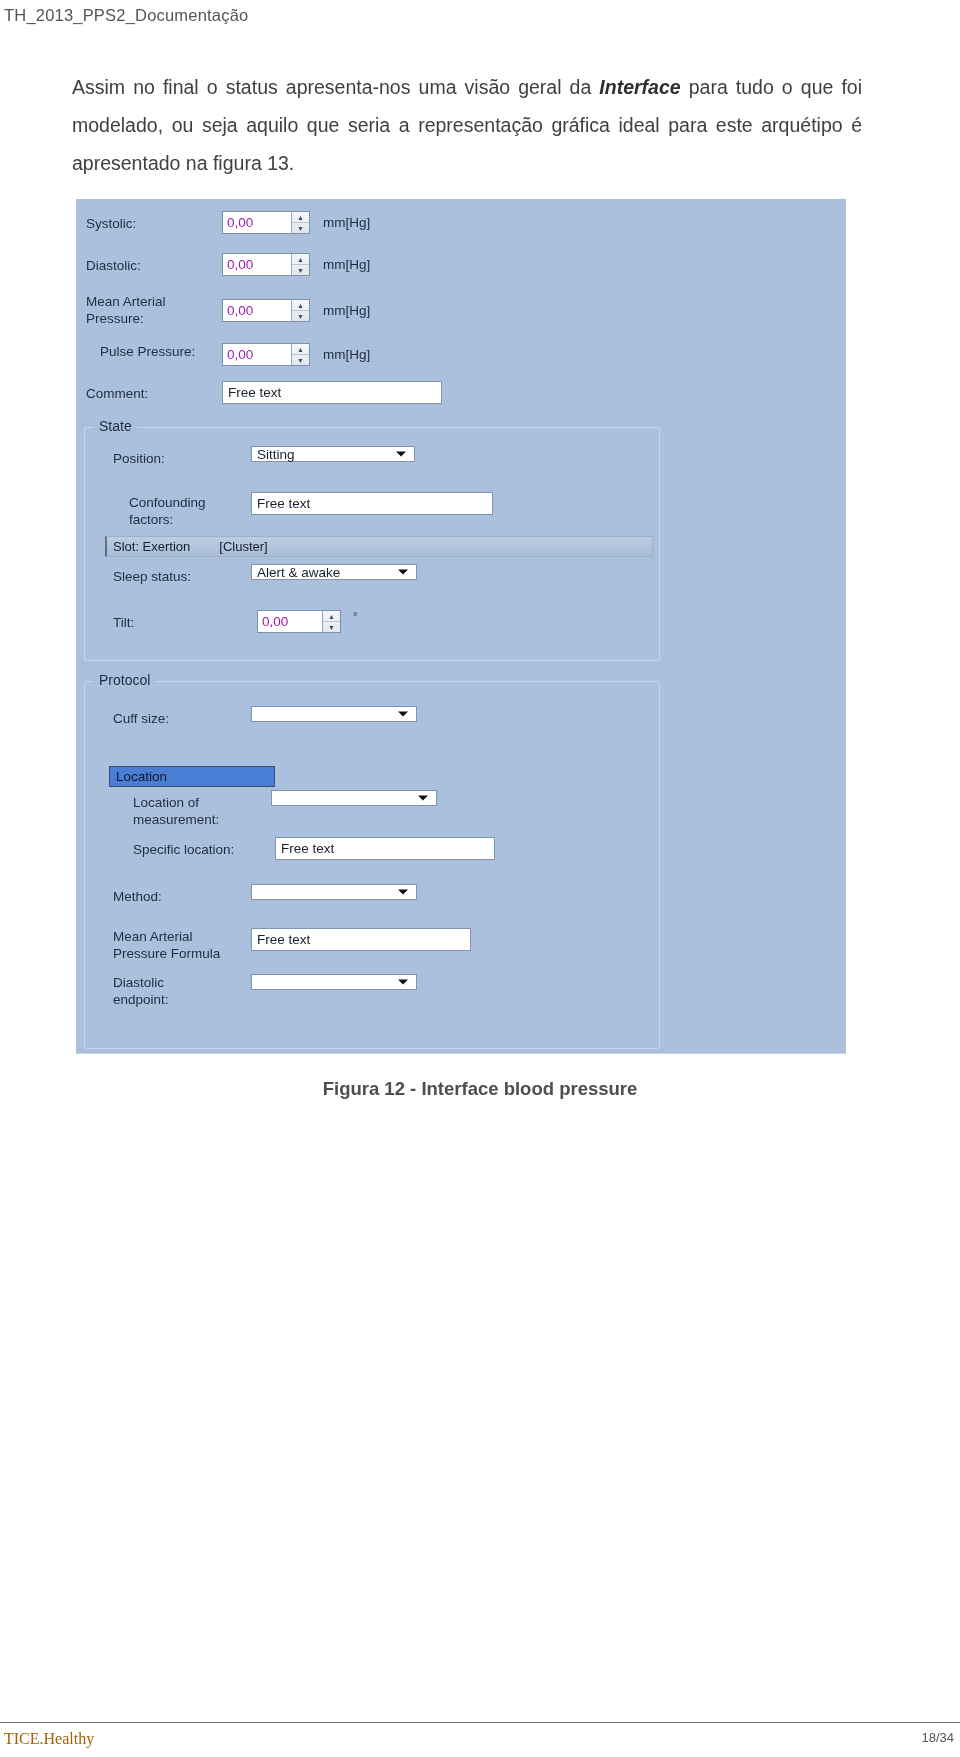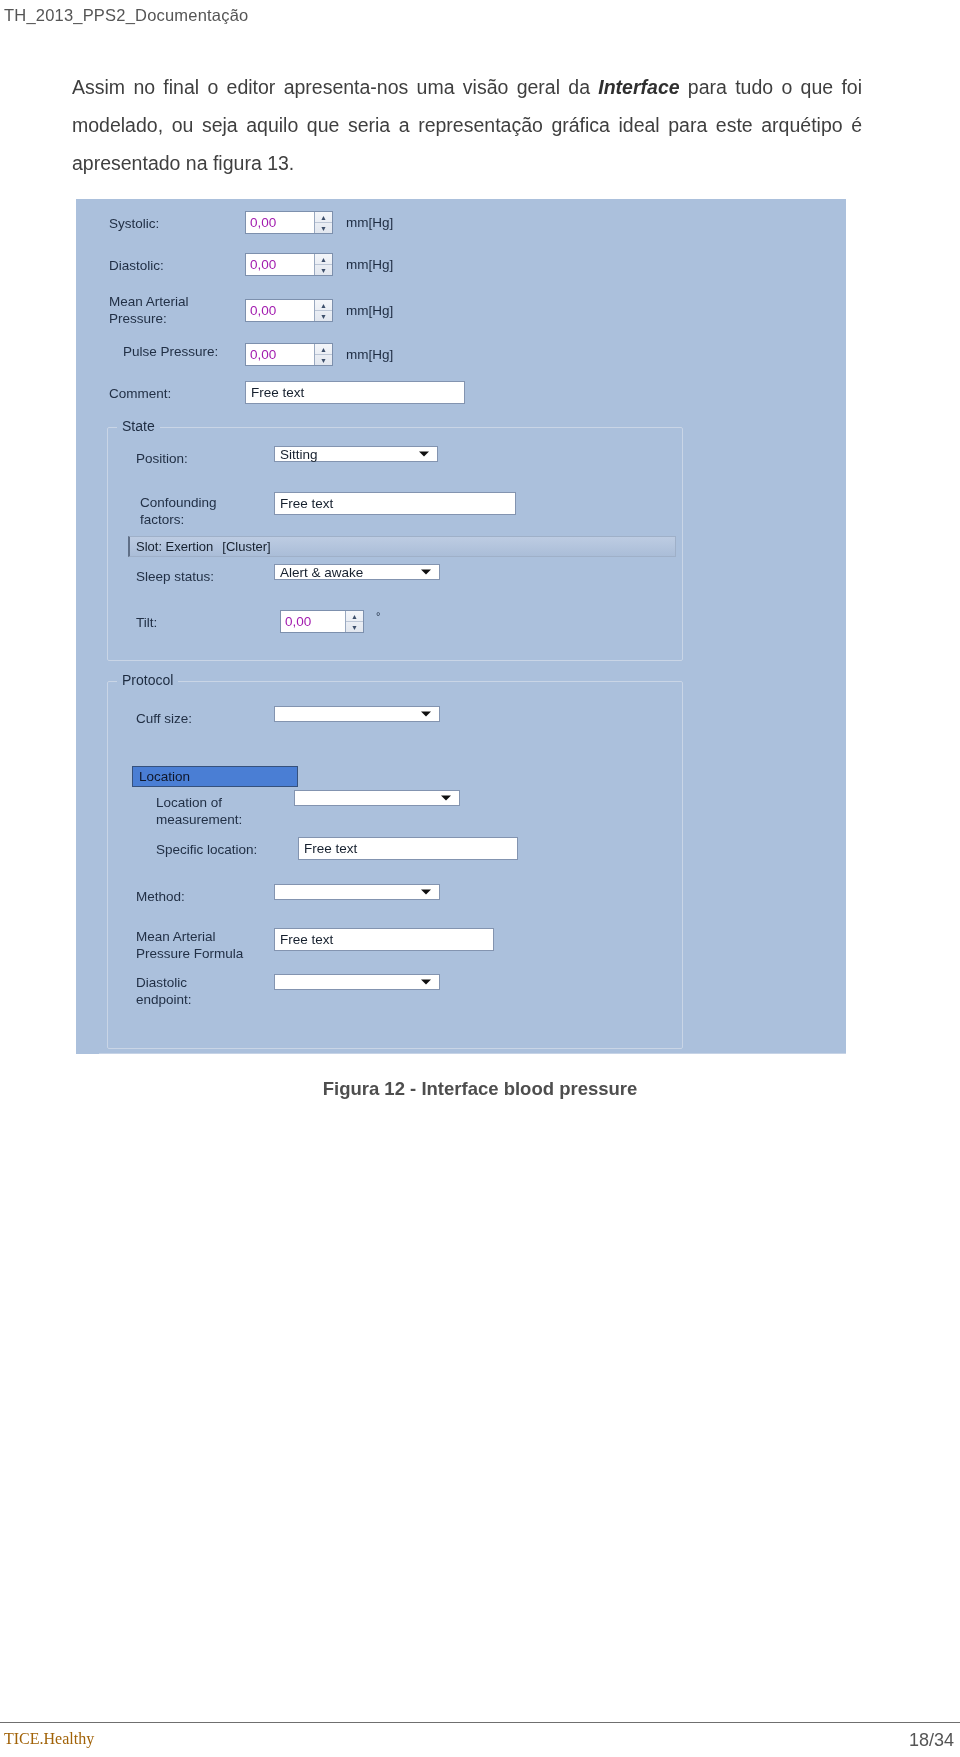--- a/index.html
+++ b/index.html
@@ -52,21 +52,20 @@
     height: 855px;
     background: #abc0dc;
     box-sizing: border-box;
     overflow: hidden;
   }
   .fig-inner {
     position: absolute;
     left: 0; top: 0;
     width: 770px;
     height: 855px;
-    margin-left: 23px;
   }
 
   
   .fld-label {
     position: absolute;
     font-size: 13.5px;
     color: #223046;
     line-height: 17px;
     font-family: "Liberation Sans", sans-serif;
     white-space: pre-line;
@@ -171,20 +170,21 @@
     height: 21px;
     box-sizing: border-box;
     border: 1px solid #9fb0c8;
     border-left: 2px solid #5f6f87;
     background: linear-gradient(to bottom,#bdcce2,#aabdd8);
     display: flex;
     align-items: center;
     padding-left: 6px;
     font-size: 13px;
     color: #16202e;
+    gap: 20px;
   }
   .slotbar .cl { margin-left: 9px; }
 
   
   .sel-item {
     position: absolute;
     height: 21px;
     box-sizing: border-box;
     background: #4a7ed4;
     border: 1px solid #36517c;
@@ -228,31 +228,31 @@
     left: 4px;
     top: 1730px;
     font-size: 16px;
     color: #a16207;
     font-family: Liberation Serif, serif;
   }
   .footer-right {
     position: absolute;
     right: 6px;
     top: 1730px;
-    font-size: 18px;
+    font-size: 13px;
     color: #555555;
   }
 </style>
 </head>
 <body>
 
 <div class="doc-header">TH_2013_PPS2_Documentação</div>
 
 <div class="doc-body">
-  <p class="para"><span>Assim no final o editor apresenta-nos uma visão geral da </span><b>Interface</b><span> para tudo o que foi modelado, ou seja aquilo que seria a representação gráfica ideal para este arquétipo é apresentado na figura 13.</span></p>
+  <p class="para"><span>Assim no final o status apresenta-nos uma visão geral da </span><b>Interface</b><span> para tudo o que foi modelado, ou seja aquilo que seria a representação gráfica ideal para este arquétipo é apresentado na figura 13.</span></p>
 </div>
 
 <div class="figure">
   <div class="fig-inner">
 
     <div class="fld-label" style="left:10px; top:16px;">Systolic:</div>
     <div class="spinner" style="left:146px; top:12px; width:88px;">
       <div class="val">0,00</div>
       <div class="btns">
           <span>▲</span>
@@ -297,21 +297,21 @@
 
     <div class="groupbox" style="left:8px; top:228px; width:576px; height:234px;">
       <div class="gb-title">State</div>
 
       <div class="fld-label" style="left:28px; top:22px;">Position:</div>
       <div class="combo" style="left:166px; top:18px; width:164px;">
         <span>Sitting</span>
         <span class="arrow"></span>
       </div>
 
-      <div class="fld-label" style="left:32px; top:66px;">Confounding
+      <div class="fld-label" style="left:44px; top:66px;">Confounding
 factors:</div>
       <div class="textbox" style="left:166px; top:64px; width:242px;">Free text</div>
 
       <div class="slotbar" style="left:20px; top:108px; width:548px;">
         <span>Slot: Exertion</span>
         <span class="cl">[Cluster]</span>
       </div>
 
       <div class="fld-label" style="left:28px; top:140px;">Sleep status:</div>
       <div class="combo" style="left:166px; top:136px; width:166px;">

